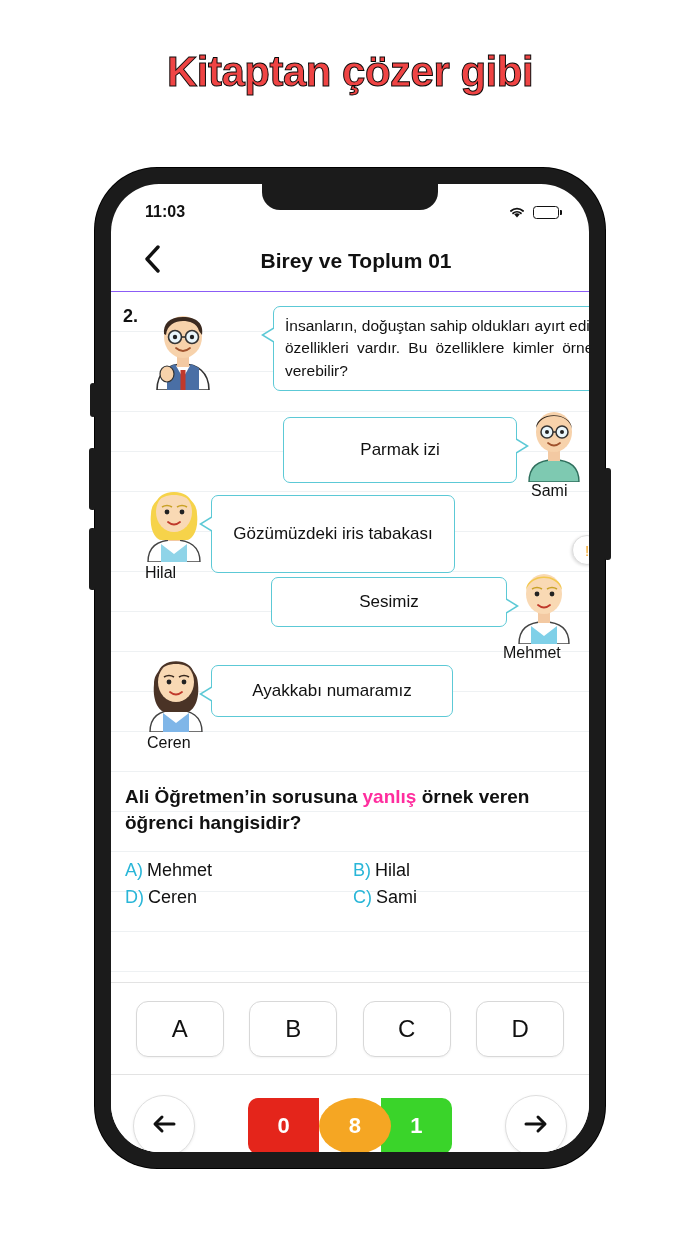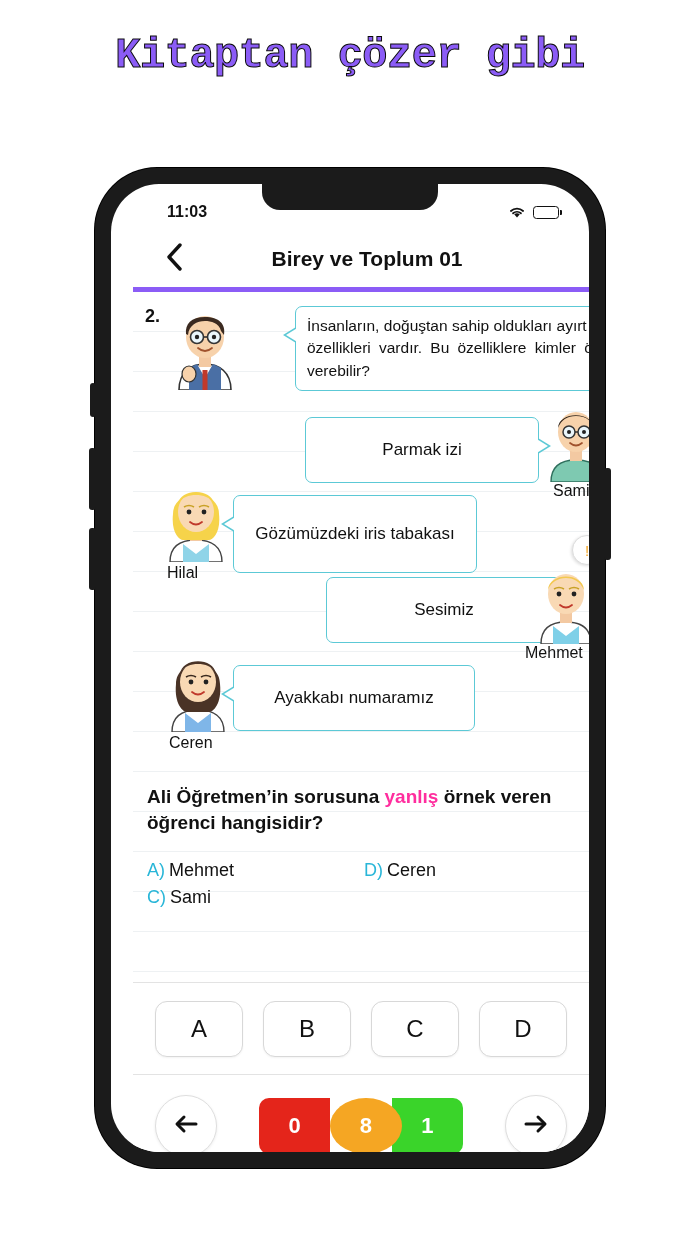--- a/index.html
+++ b/index.html
@@ -6,27 +6,27 @@
   html, body {
     width: 700px; height: 1244px;
     background: #ffffff;
     font-family: "Liberation Sans", sans-serif;
     overflow: hidden;
   }
   .page { position: relative; width: 700px; height: 1244px; background:#fff; }
 
   
   .headline {
-    position: absolute; top: 32px; left: 0; width: 700px;
+    position: absolute; top: 48px; left: 0; width: 700px;
     text-align: center;
-    font-family: Liberation Mono, monospace;
+    font-family: Liberation Sans, sans-serif;
     font-weight: bold;
     font-size: 42px;
     letter-spacing: -0.5px;
-    color: #8b5cf6;
+    color: #ef4444;
     -webkit-text-stroke: 1px #0a0a0a;
   }
 
   
   .phone {
     position: absolute;
     left: 95px; top: 168px;
     width: 510px; height: 1000px;
     background: #1b1b1b;
     border-radius: 62px;
@@ -40,21 +40,20 @@
   .btn-left-3 { left: -6px; top: 360px; width: 7px; height: 62px; }
   .btn-right-1 { right: -6px; top: 300px; width: 7px; height: 92px; }
 
   .screen {
     position: absolute;
     left: 16px; top: 16px;
     width: 478px; height: 968px;
     background: #ffffff;
     border-radius: 48px;
     overflow: hidden;
-    padding-left: 22px;
   }
   .notch {
     position: absolute; left: 50%; transform: translateX(-50%);
     top: 0; width: 176px; height: 26px;
     background: #1b1b1b;
     border-bottom-left-radius: 18px;
     border-bottom-right-radius: 18px;
     z-index: 20;
   }
 
@@ -75,21 +74,21 @@
     content:""; position:absolute; right:-4px; top:3.5px;
     width:2px; height:5px; background:#111; border-radius:0 1px 1px 0;
   }
   .battery-fill { width: 100%; height: 100%; background: #26d250; border-radius: 1.5px; }
 
   
   .app-header {
     position: relative;
     height: 62px;
     display: flex; align-items: center;
-    border-bottom: 5px solid #8b5cf6;
+    border-bottom: 1px solid #8b5cf6;
     padding: 0 20px;
   }
   .back-btn {
     width: 42px; height: 42px; display:flex; align-items:center; justify-content:center;
     flex: 0 0 auto;
   }
   .app-title {
     flex: 1; text-align: center;
     font-size: 21px; font-weight: bold; color: #111;
     margin-left: -30px;
@@ -349,21 +348,21 @@
             <path d="M27 42 Q33 47 39 42" stroke="#c0392b" stroke-width="1.8" fill="none" stroke-linecap="round"></path>
           </svg>
         </div>
         <div class="av-name" style="left:34px; top:272px;">Hilal</div>
         <div class="bubble bubble-center" style="left:100px; top:203px; width:244px; height:78px; display:flex; align-items:center; justify-content:center;">
           <span class="tail tail-left"></span>
             <span class="tail-i tail-left-i"></span>
           <span style="font-size:17px;">Gözümüzdeki iris tabakası</span>
         </div>
 
-        <div class="bubble bubble-center" style="left:160px; top:285px; width:236px; height:66px; display:flex; align-items:center; justify-content:center;margin-left:33px;">
+        <div class="bubble bubble-center" style="left:160px; top:285px; width:236px; height:50px; display:flex; align-items:center; justify-content:center;">
           <span class="tail tail-right"></span>
             <span class="tail-i tail-right-i"></span>
           <span style="font-size:17px;">Sesimiz</span>
         </div>
         <div class="avatar" style="left:402px; top:272px; width:62px; height:80px;">
           <svg width="62" height="80" viewBox="0 0 62 80">
             <path d="M6 80 C6 64 16 58 31 58 C46 58 56 64 56 80 Z" fill="#ffffff" stroke="#444" stroke-width="1.4"></path>
             <path d="M18 62 L31 72 L44 62 L44 80 L18 80 Z" fill="#7fd0e8"></path>
             <rect x="25" y="46" width="12" height="13" fill="#f3c9a2"></rect>
             <ellipse cx="31" cy="30" rx="18" ry="20" fill="#f9d9b4"></ellipse>
@@ -386,35 +385,38 @@
             <ellipse cx="33" cy="32" rx="18" ry="20" fill="#f9d9b4"></ellipse>
             <path d="M15 24 C17 7 49 7 51 24 C47 16 40 14 33 14 C26 14 19 16 15 24Z" fill="#4a3326"></path>
             <circle cx="26" cy="32" r="2.4" fill="#222"></circle>
             <circle cx="41" cy="32" r="2.4" fill="#222"></circle>
             <path d="M21 27 Q26 24 31 27" stroke="#3a2a1f" stroke-width="1.6" fill="none"></path>
             <path d="M36 27 Q41 24 46 27" stroke="#3a2a1f" stroke-width="1.6" fill="none"></path>
             <path d="M27 42 Q33 47 39 42" stroke="#c0392b" stroke-width="1.8" fill="none" stroke-linecap="round"></path>
           </svg>
         </div>
         <div class="av-name" style="left:36px; top:442px;">Ceren</div>
-        <div class="bubble bubble-center" style="left:100px; top:373px; width:242px; height:66px; display:flex; align-items:center; justify-content:center;">
+        <div class="bubble bubble-center" style="left:100px; top:373px; width:242px; height:52px; display:flex; align-items:center; justify-content:center;">
           <span class="tail tail-left"></span>
             <span class="tail-i tail-left-i"></span>
           <span style="font-size:17px;">Ayakkabı numaramız</span>
         </div>
 
         <div class="side-tab">!</div>
 
         <div class="prompt">
           <span>Ali Öğretmen’in sorusuna </span><span class="hl">yanlış</span><span> örnek veren öğrenci hangisidir?</span>
         </div>
 
         <div class="options">
           <div>
             <span class="opt-letter">A)</span><span>Mehmet</span>
+          </div>
+          <div>
+            <span class="opt-letter">B)</span><span>Hilal</span>
           </div>
           <div>
             <span class="opt-letter">D)</span><span>Ceren</span>
           </div>
           <div>
             <span class="opt-letter">C)</span><span>Sami</span>
           </div>
         </div>
       </div>
 

